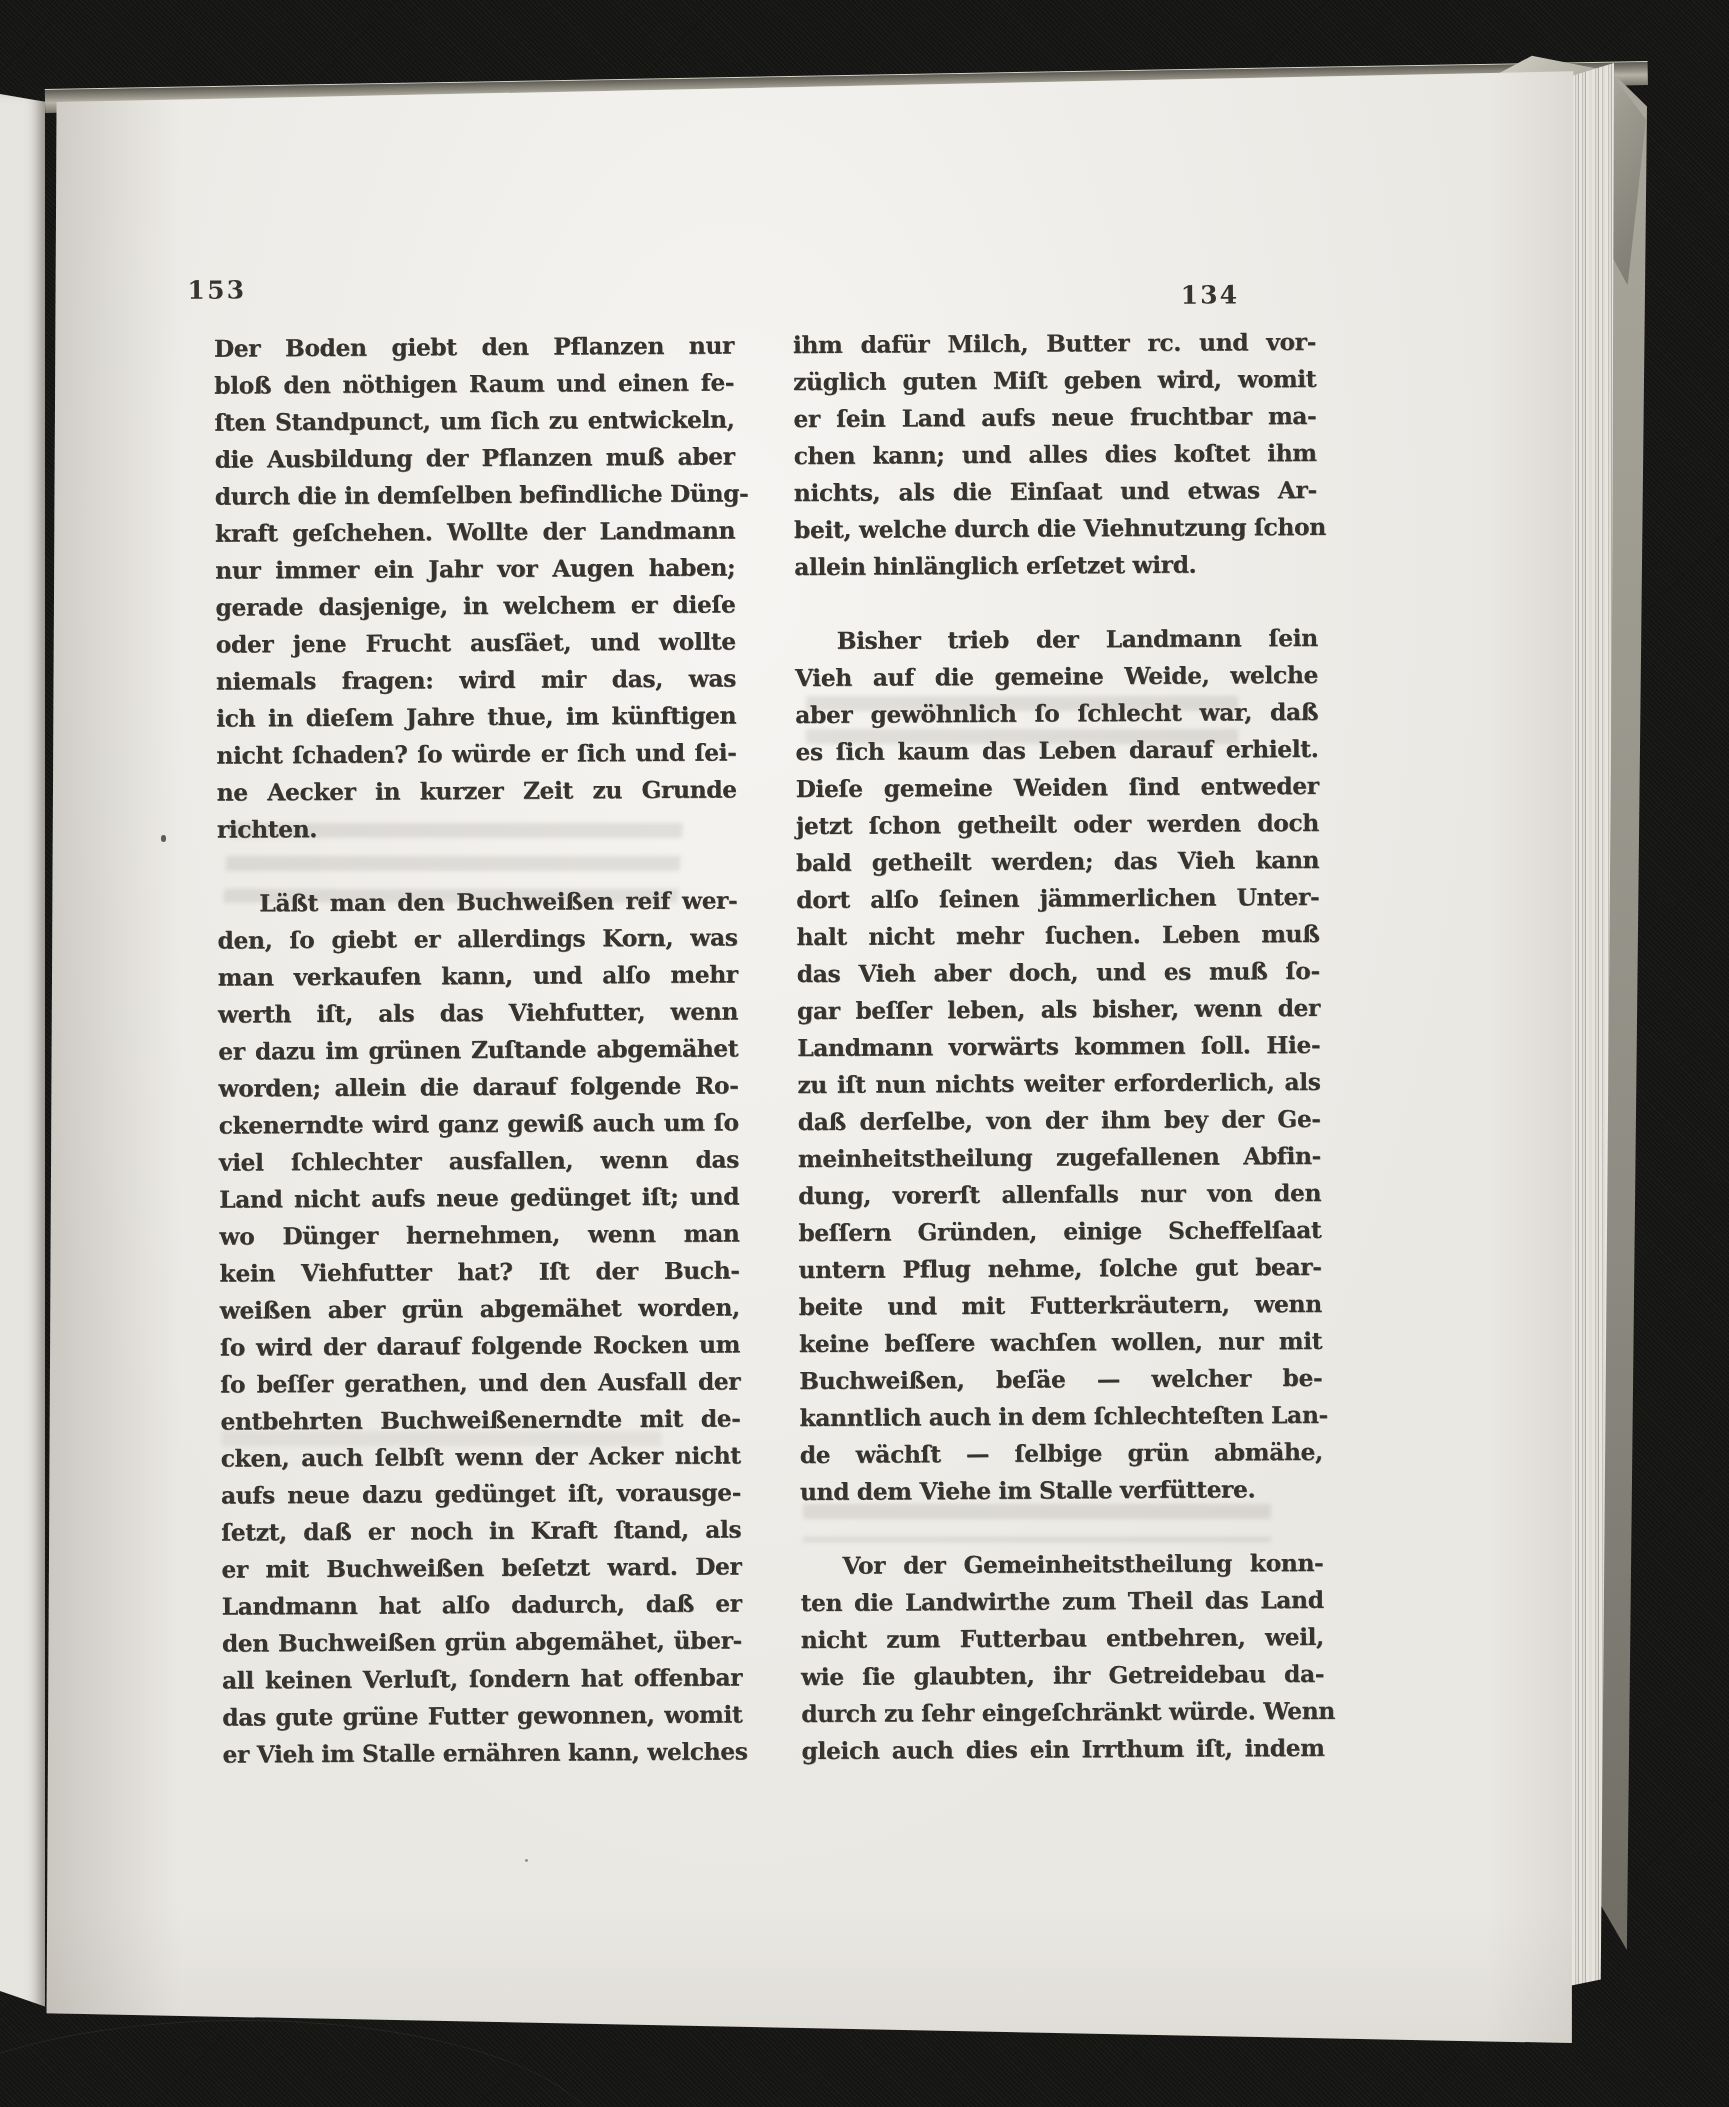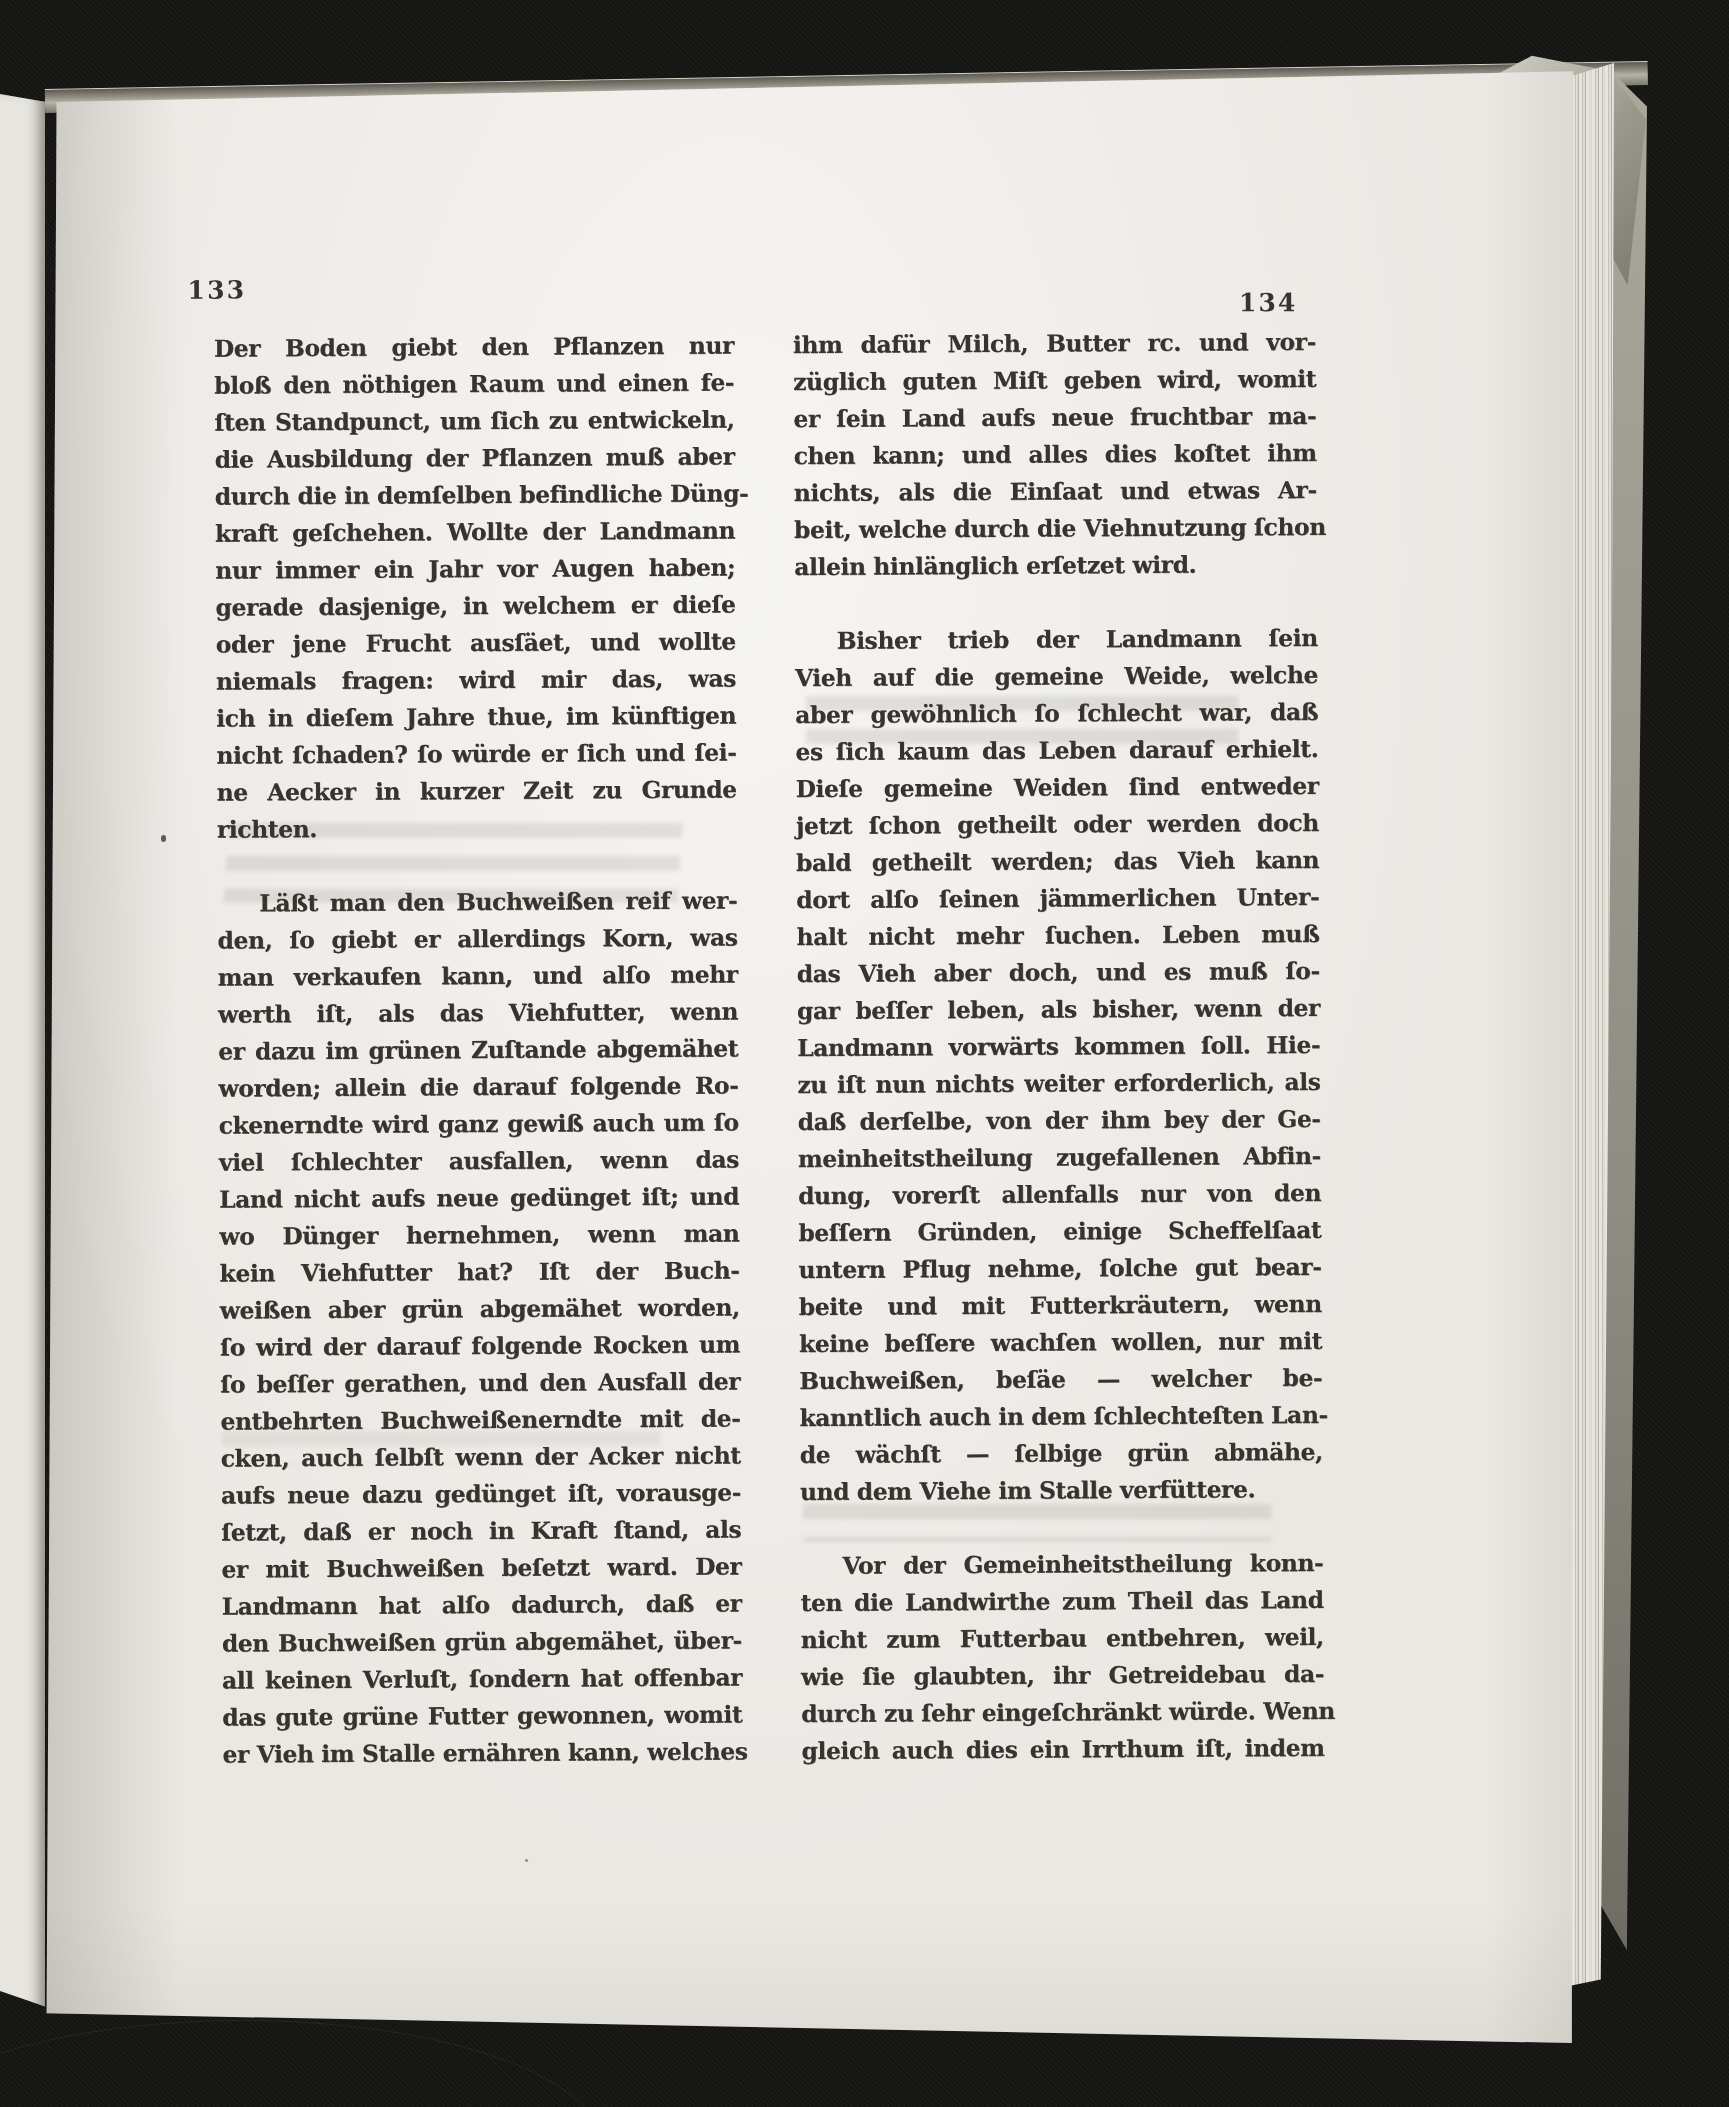--- a/index.html
+++ b/index.html
@@ -30,21 +30,21 @@
   .page{position:absolute;left:42px;top:64px;width:1536px;height:1981px;z-index:6;
          background-color:#eae8e3;
          background-image:radial-gradient(ellipse at 45% 25%,rgba(255,255,255,0.55),rgba(255,255,255,0) 65%),
                           linear-gradient(90deg,rgba(86,76,66,0.22),rgba(86,76,66,0) 9%),
                           linear-gradient(270deg,rgba(86,76,66,0.10),rgba(86,76,66,0) 6%),
                           linear-gradient(0deg,rgba(120,110,96,0.10),rgba(120,110,96,0) 7%);
          clip-path:polygon(0.95% 1.92%,99.7% 0.37%,99.6% 99.9%,0.3% 98.4%);}
   .content{position:absolute;inset:0;transform:rotate(-0.35deg);transform-origin:50% 48%;}
   .pageno{position:absolute;font-size:25px;font-weight:700;color:#37332e;letter-spacing:2.2px;}
   .pageno-left{left:150px;top:208px;}
-  .pageno-right{left:1143px;top:227px;width:117px;text-align:right;}
+  .pageno-right{left:1143px;top:219px;width:117px;text-align:left;}
   .col{position:absolute;top:263px;width:520px;color:#37332e;}
   .col-left{left:176px;}
   .col-right{left:755px;width:523px;}
   .line{height:37px;line-height:37px;font-size:23.4px;font-weight:700;letter-spacing:-0.4px;
         text-align:justify;text-align-last:justify;-moz-text-align-last:justify;
         white-space:nowrap;text-shadow:0.4px 0.4px 0.6px rgba(52,46,40,0.55);}
   .line.end{text-align-last:left;-moz-text-align-last:left;}
   .line.indent{text-indent:42px;}
   .line.blank{height:37px;}
   .bleed{position:absolute;filter:blur(2.2px);opacity:0.55;z-index:0;
@@ -70,21 +70,21 @@
 
   <div class="page">
     <div class="bleed bleed-1"></div>
     <div class="bleed bleed-2"></div>
     <div class="bleed bleed-3"></div>
     <div class="bleed bleed-4"></div>
     <div class="speck speck-1"></div>
     <div class="speck speck-2"></div>
 
     <div class="content">
-      <div class="pageno pageno-left">133</div>
+      <div class="pageno pageno-left">153</div>
       <div class="pageno pageno-right">134</div>
       <div class="col col-left" id="col-left">
           <div class="line">Der Boden giebt den Pflanzen nur</div>
           <div class="line">bloß den nöthigen Raum und einen fe-</div>
           <div class="line">ſten Standpunct, um ſich zu entwickeln,</div>
           <div class="line">die Ausbildung der Pflanzen muß aber</div>
           <div class="line">durch die in demſelben befindliche Düng-</div>
           <div class="line">kraft geſchehen. Wollte der Landmann</div>
           <div class="line">nur immer ein Jahr vor Augen haben;</div>
           <div class="line">gerade dasjenige, in welchem er dieſe</div>

